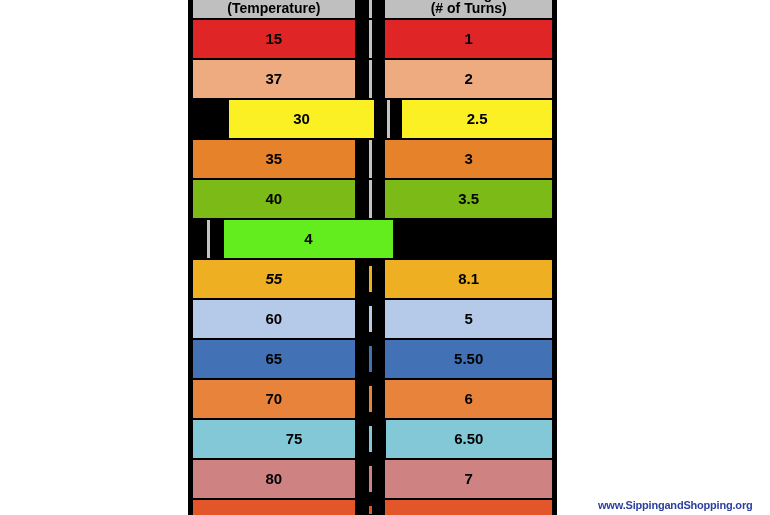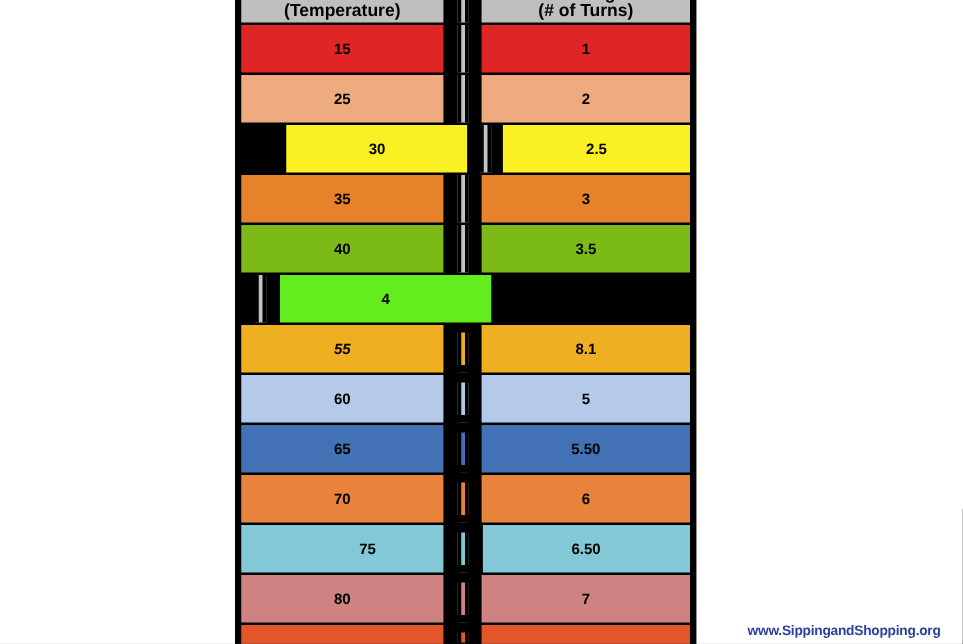--- a/index.html
+++ b/index.html
@@ -42,21 +42,21 @@
     height: 20px;
     border-bottom: 0;
   }
 
   .cell {
     box-sizing: border-box;
     display: flex;
     align-items: center;
     justify-content: center;
     font-weight: bold;
-    font-size: 12px;
+    font-size: 15px;
     color: #000000;
     overflow: hidden;
     line-height: 1.05;
     text-align: center;
   }
   .cell-left  { width: 164px; }
 
   
   .divider {
     width: 31px;
@@ -130,21 +130,21 @@
       </div>
     </div>
     <div class="table-row">
       <div class="cell cell-left" style="background: rgb(224, 37, 39);">15</div>
       <div class="divider">
         <div class="divider-inner" style="background: rgb(195, 195, 195);"></div>
       </div>
       <div class="cell cell-right" style="background: rgb(224, 37, 39);">1</div>
     </div>
     <div class="table-row">
-      <div class="cell cell-left" style="background: rgb(238, 171, 127);">25</div>
+      <div class="cell cell-left" style="background: rgb(238, 171, 127);">37</div>
       <div class="divider">
         <div class="divider-inner" style="background: rgb(195, 195, 195);"></div>
       </div>
       <div class="cell cell-right" style="background: rgb(238, 171, 127);">2</div>
     </div>
     <div class="table-row">
       <div class="cell cell-left" style="background: rgb(251, 240, 36); margin-left: 36px;">30</div>
       <div class="divider">
         <div class="divider-inner" style="background: rgb(195, 195, 195);"></div>
       </div>

